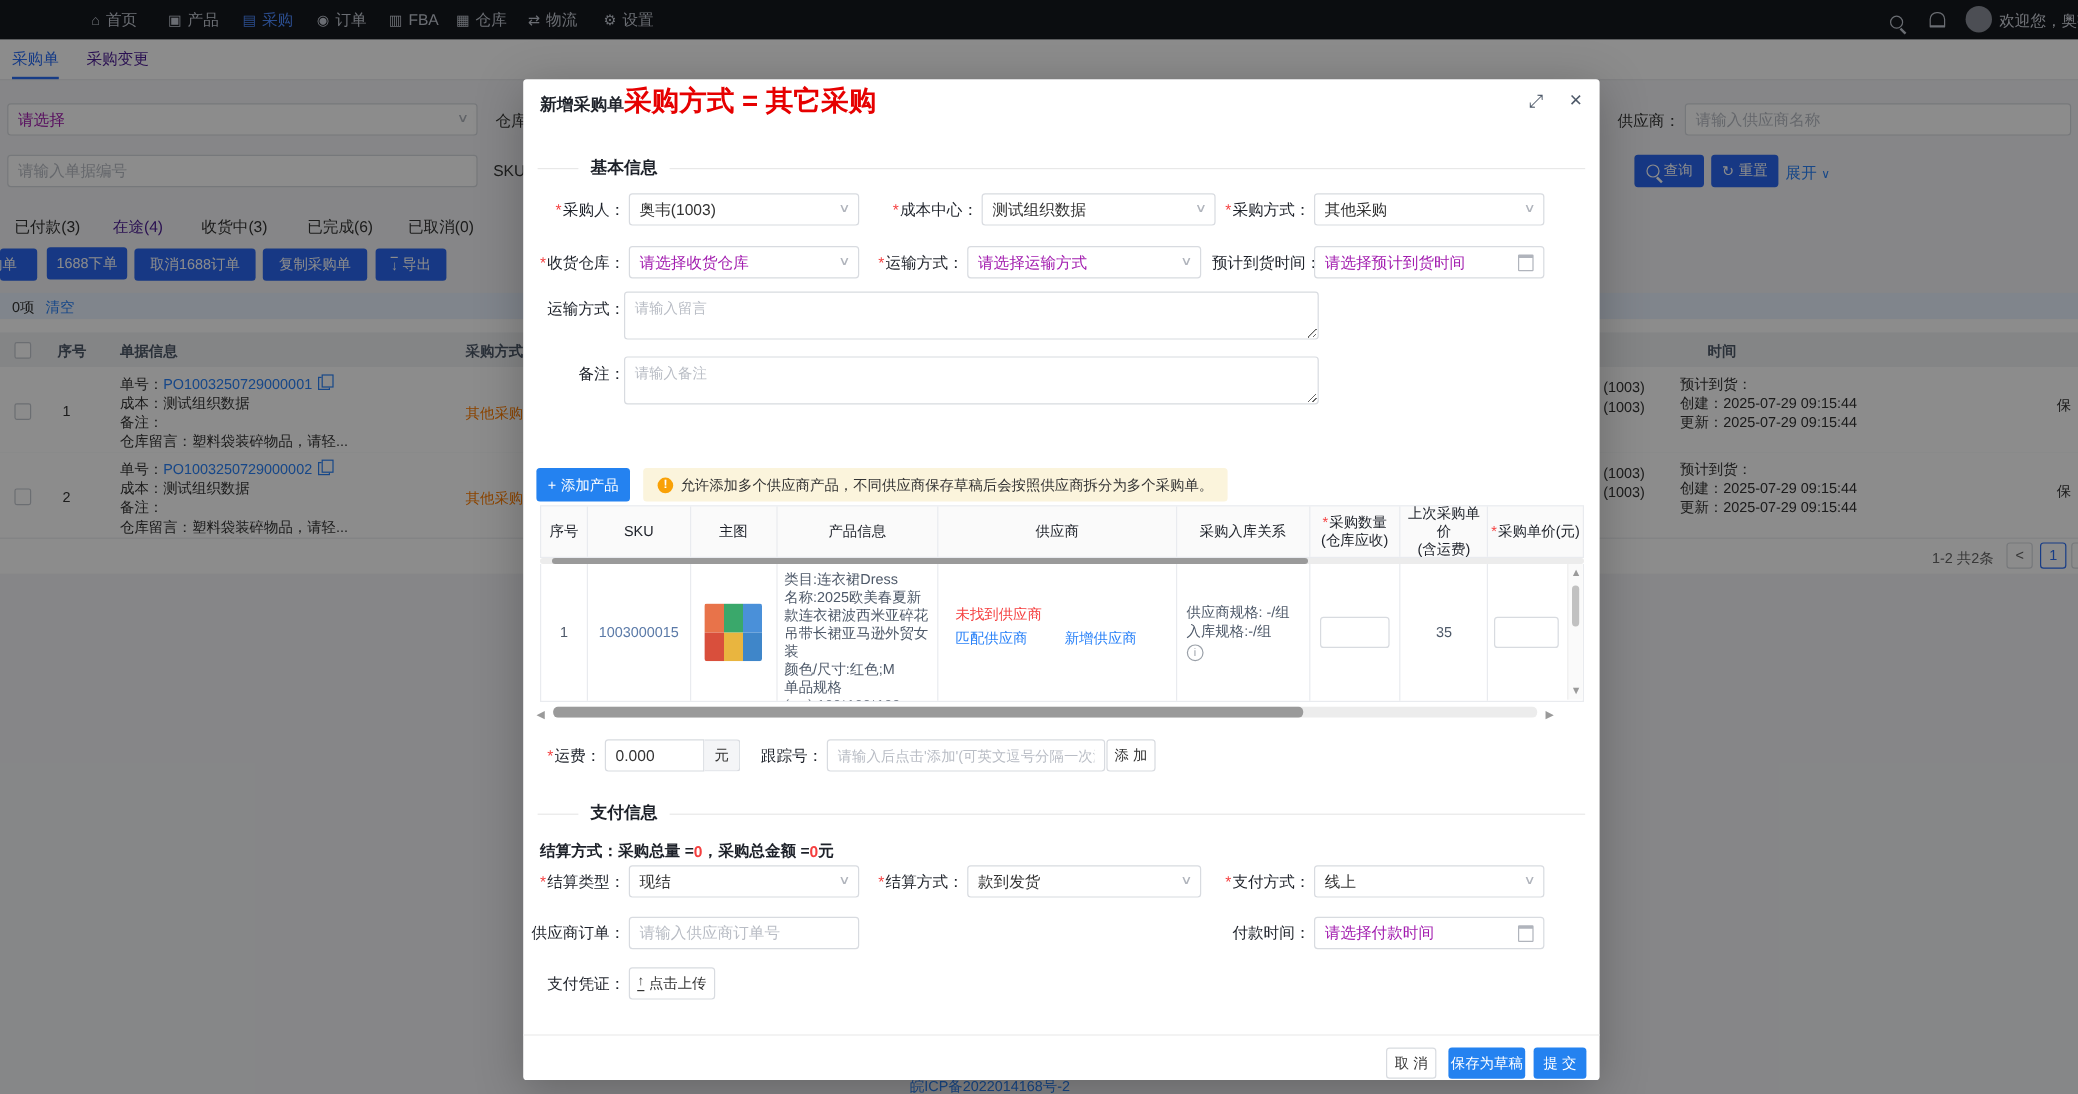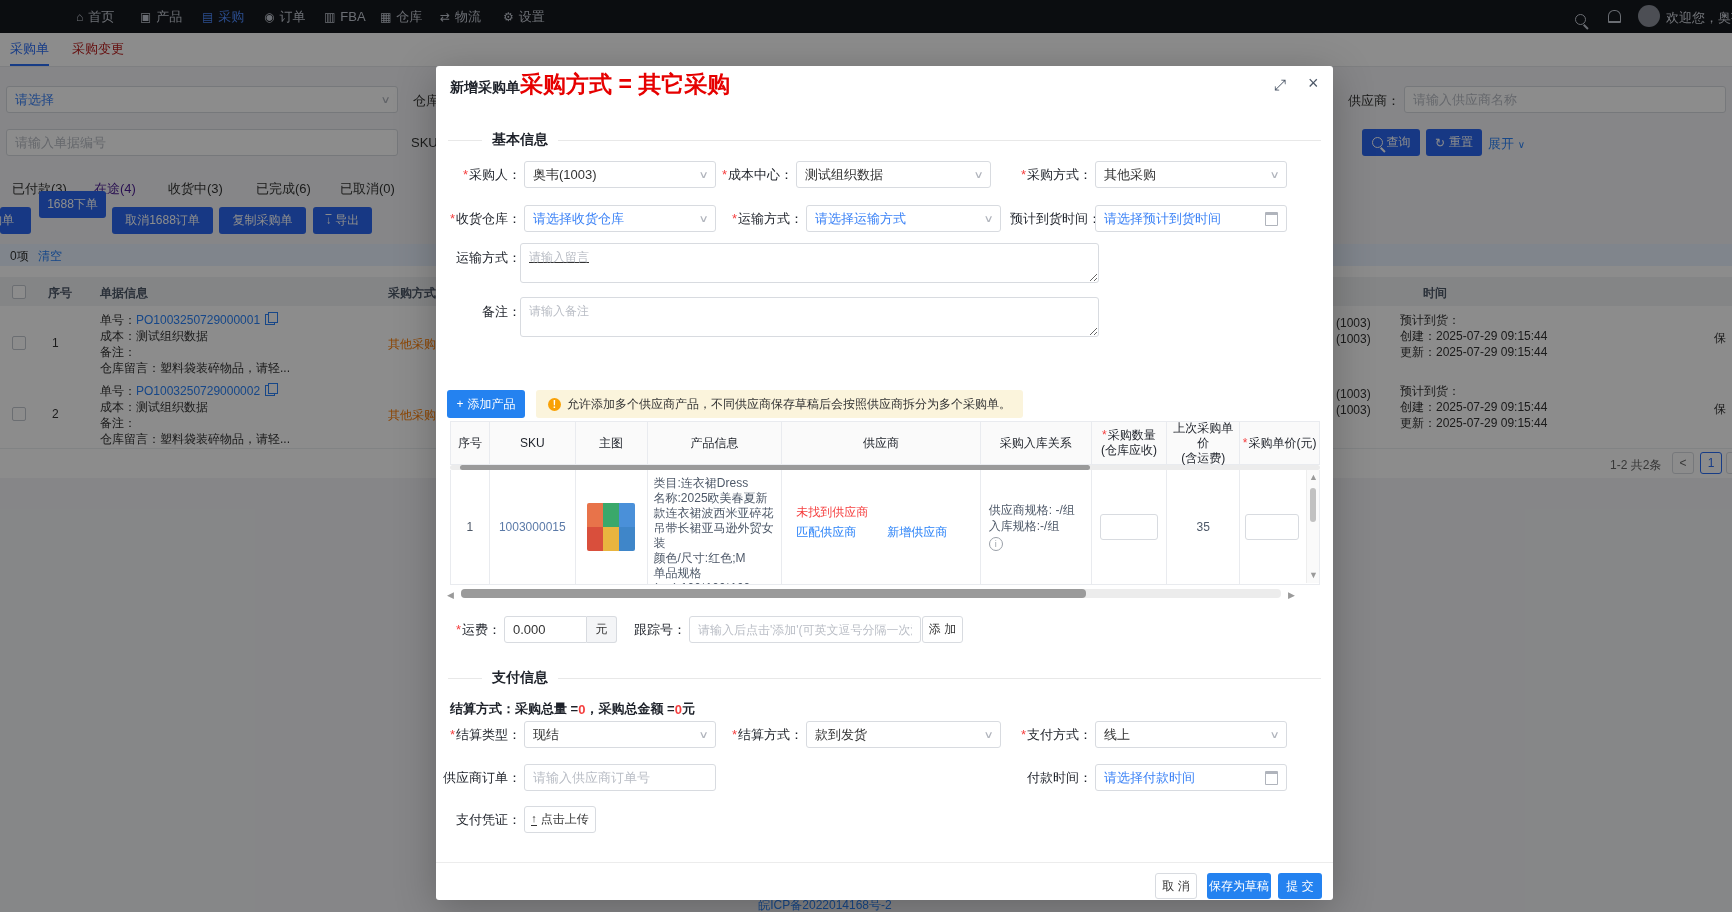--- a/index.html
+++ b/index.html
@@ -10,27 +10,27 @@
   .nav{position:absolute;left:0;top:0;width:1732px;height:33px;background:#15181e;z-index:1;}
   .nav-item{position:absolute;top:0;height:33px;display:flex;align-items:center;gap:5px;color:#c2c7d1;font-size:13px;cursor:pointer;}
   .nav-item.active{color:#4e8bff;}
   .nicon{font-size:12px;line-height:1;}
   .i-search{width:9px;height:9px;border:1.5px solid currentColor;border-radius:50%;position:relative;display:inline-block;}
   .i-search::after{content:"";position:absolute;right:-4px;bottom:-3px;width:6px;height:1.5px;background:currentColor;transform:rotate(45deg);}
   .i-bell{width:11px;height:10px;border:1.5px solid currentColor;border-bottom:2px solid currentColor;border-radius:6px 6px 1px 1px;display:inline-block;}
   .avatar{width:22px;height:22px;border-radius:50%;background:#8a8f99;display:inline-block;}
   
   .tabbar{position:absolute;left:0;top:33px;width:1732px;height:33px;background:#fff;border-bottom:1px solid #e6e8ec;z-index:1;}
-  .tab{position:absolute;top:0;height:31px;display:flex;align-items:center;font-size:13px;color:#b91c1c;cursor:pointer;}
+  .tab{position:absolute;top:0;height:31px;display:flex;align-items:center;font-size:13px;color:#4c1d95;cursor:pointer;}
   .tab.active{color:#2a6df5;border-bottom:2px solid #2a6df5;}
   
   .inp{background:#fff;border:1px solid #d8dbe0;border-radius:3px;font-size:13px;color:#333;padding:0 8px;height:27px;box-sizing:border-box;font-family:inherit;}
   input.inp::placeholder,textarea.ta::placeholder{color:#b9bdc5;}
   .sel{background:#fff;border:1px solid #d8dbe0;border-radius:3px;height:27px;box-sizing:border-box;display:flex;align-items:center;justify-content:space-between;padding:0 8px;font-size:13px;color:#333;cursor:pointer;}
-  .sel .ph{color:#3b82f6;white-space:nowrap;overflow:hidden;}
+  .sel .ph{color:#a21caf;white-space:nowrap;overflow:hidden;}
   .chev{color:#b0b4bc;font-size:10px;transform:scaleX(1.4);flex:none;}
   .i-cal{width:11px;height:10px;border:1px solid #b0b4bc;border-top:3px solid #b0b4bc;border-radius:1px;display:inline-block;flex:none;}
   .btn{display:flex;align-items:center;justify-content:center;gap:4px;border-radius:3px;font-size:12px;box-sizing:border-box;cursor:pointer;white-space:nowrap;}
   .btn-p{background:#2a66f0;color:#fff;border:none;}
   .btn-w{background:#fff;border:1px solid #d8dbe0;color:#333;}
   .lnk{color:#2a82f8;cursor:pointer;text-decoration:none;}
   .red{color:#f53f3f;}
   .ckb{width:12px;height:12px;border:1px solid #c4c8cf;border-radius:2px;background:#fff;display:inline-block;}
   .i-copy{width:8px;height:9px;border:1px solid currentColor;position:relative;display:inline-block;margin-left:5px;top:1px;}
   .i-copy::before{content:"";position:absolute;left:2px;top:-3px;width:8px;height:9px;border:1px solid currentColor;background:#fff;}
@@ -137,21 +137,21 @@
     </button>
   <span class="ab lnk" style="left:1488px;top:135px;font-size:13px"><span>展开</span> <span style="font-size:10px">∨</span></span>
 
   <span class="ab" style="left:12px;top:180px;font-size:13px;color:#333">已付款(3)</span>
   <span class="ab" style="left:94px;top:180px;font-size:13px;color:#4c1d95">在途(4)</span>
   <span class="ab" style="left:168px;top:180px;font-size:13px;color:#333">收货中(3)</span>
   <span class="ab" style="left:256px;top:180px;font-size:13px;color:#333">已完成(6)</span>
   <span class="ab" style="left:340px;top:180px;font-size:13px;color:#333">已取消(0)</span>
 
   <button class="btn btn-p ab" style="left:0;top:207px;width:31px;height:27px;overflow:hidden;justify-content:flex-end;padding-right:17px">购单</button>
-  <button class="btn btn-p ab" style="left:39px;top:191px;width:67px;height:27px">1688下单</button>
+  <button class="btn btn-p ab" style="left:39px;top:206px;width:67px;height:27px">1688下单</button>
   <button class="btn btn-p ab" style="left:112px;top:207px;width:101px;height:27px">取消1688订单</button>
   <button class="btn btn-p ab" style="left:219px;top:207px;width:87px;height:27px">复制采购单</button>
   <button class="btn btn-p ab" style="left:313px;top:207px;width:59px;height:27px">
       <span class="i-upload" style="transform:rotate(180deg)">↑</span>
       <span>导出</span>
     </button>
 
   <div class="ab" style="left:0;top:244px;width:1732px;height:22px;background:#e9f3ff">
     <span class="ab" style="left:10px;top:4px;font-size:12px;color:#333">0项</span>
     <span class="ab lnk" style="left:38px;top:4px;font-size:12px">清空</span>
@@ -224,21 +224,21 @@
         <span class="ln" style="flex:1"></span>
     </div>
 
     <div class="fi" style="left:3px;top:95px">
       <span class="flb"><i class="st">*</i><span>采购人：</span></span>
       <div class="sel" style="width:192px">
           <span>奥韦(1003)</span>
           <span class="chev">∨</span>
         </div>
     </div>
-    <div class="fi" style="left:275px;top:95px">
+    <div class="fi" style="left:297px;top:95px">
       <span class="flb"><i class="st">*</i><span>成本中心：</span></span>
       <div class="sel" style="width:195px">
           <span>测试组织数据</span>
           <span class="chev">∨</span>
         </div>
     </div>
     <div class="fi" style="left:574px;top:95px">
       <span class="flb"><i class="st">*</i><span>采购方式：</span></span>
       <div class="sel" style="width:192px">
           <span>其他采购</span>
@@ -262,21 +262,21 @@
     </div>
     <div class="fi" style="left:574px;top:139px">
       <span class="flb">预计到货时间：</span>
       <div class="sel" style="width:192px">
           <span class="ph">请选择预计到货时间</span>
           <span class="i-cal"></span>
         </div>
     </div>
 
     <span class="flb ab" style="left:3px;top:183px">运输方式：</span>
-    <textarea class="ta" style="left: 84px; top: 177px; width: 579px; height: 40px; text-decoration: underline;" placeholder="请输入留言"></textarea>
+    <textarea class="ta" style="left: 84px; top: 177px; width: 579px; height: 40px;" placeholder="请输入留言"></textarea>
 
     <span class="flb ab" style="left:3px;top:237px">备注：</span>
     <textarea class="ta" style="left: 84px; top: 231px; width: 579px; height: 40px;" placeholder="请输入备注"></textarea>
 
 
     <button class="btn btn-mp ab" style="left:11px;top:324px;width:78px;height:28px">
         <span>+</span>
         <span>添加产品</span>
       </button>
     <div class="warnbar ab" style="left:100px;top:324px;height:28px">

